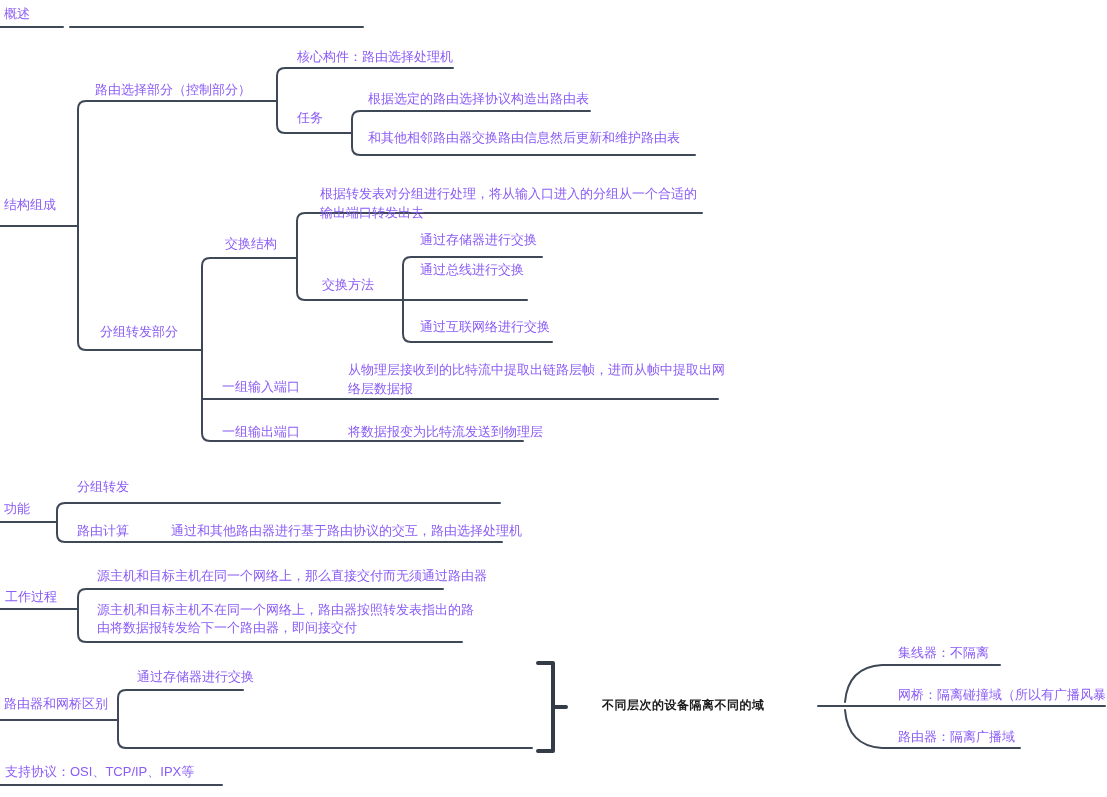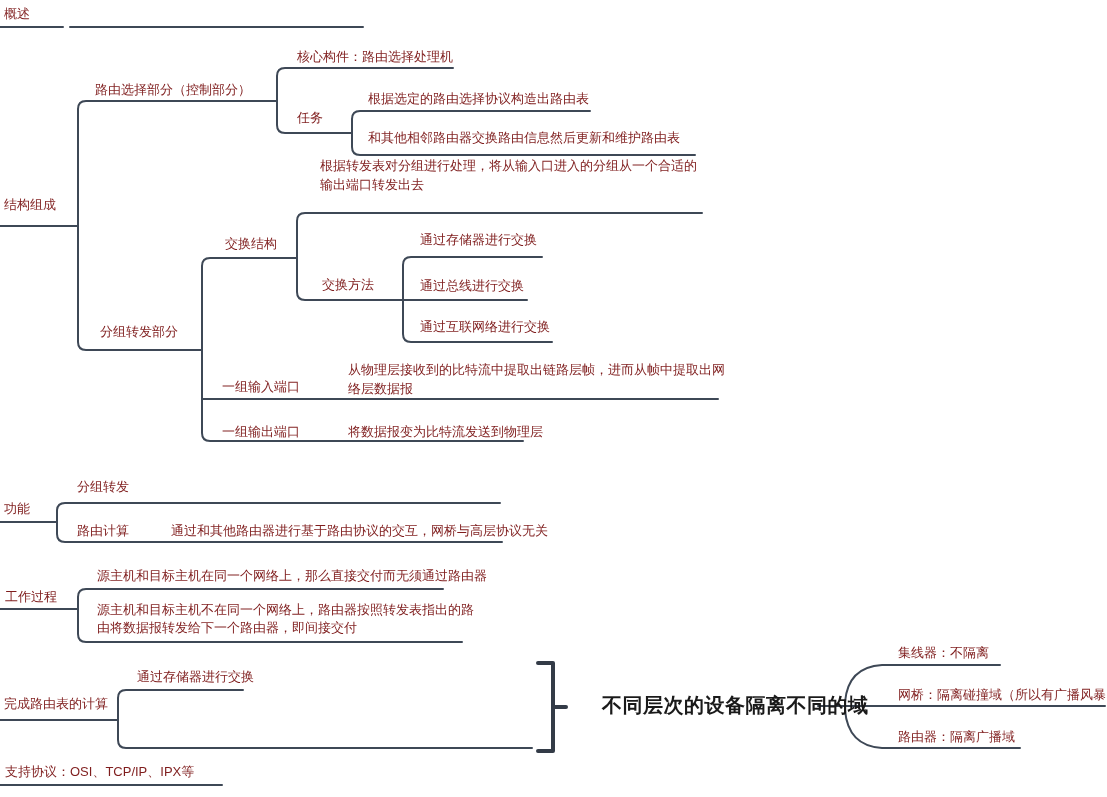--- a/index.html
+++ b/index.html
@@ -1,21 +1,21 @@
 <!DOCTYPE html>
 <html><head>
 <meta charset="utf-8">
 <style>
   html,body{margin:0;padding:0;background:#ffffff;}
   body{font-family:"Liberation Sans","DejaVu Sans",sans-serif;}
   #canvas{position:relative;width:1107px;height:797px;background:#ffffff;overflow:hidden;}
   #lines{position:absolute;left:0;top:0;width:1107px;height:797px;}
-  .n{position:absolute;font-size:13px;line-height:16px;color:#7f1d1d;white-space:nowrap;cursor:default;}
+  .n{position:absolute;font-size:13px;line-height:16px;color:#8b5cf6;white-space:nowrap;cursor:default;}
   .d{white-space:normal;word-break:break-all;line-height:19px;}
-  .title{font-size:20px;font-weight:bold;color:#1a1a1a;letter-spacing:0.5px;}
+  .title{font-size:12px;font-weight:bold;color:#1a1a1a;letter-spacing:0.5px;}
 </style>
 </head>
 <body>
 
 <div id="canvas">
 
   <svg id="lines" viewBox="0 0 1107 797" xmlns="http://www.w3.org/2000/svg">
     <g stroke="#3e4856" stroke-width="2" fill="none" stroke-linecap="round">
 
       <path d="M0,27 L63,27"></path>
@@ -62,41 +62,41 @@
 
   <div class="n" style="left:4px;top:197px">结构组成</div>
   <div class="n" style="left:95px;top:82px">路由选择部分（控制部分）</div>
   <div class="n" style="left:297px;top:49px">核心构件：路由选择处理机</div>
   <div class="n" style="left:297px;top:110px">任务</div>
   <div class="n" style="left:368px;top:91px">根据选定的路由选择协议构造出路由表</div>
   <div class="n" style="left:368px;top:130px">和其他相邻路由器交换路由信息然后更新和维护路由表</div>
 
   <div class="n" style="left:100px;top:324px">分组转发部分</div>
   <div class="n" style="left:225px;top:236px">交换结构</div>
-  <div class="n d" style="left:320px;top:156px;width:388px">根据转发表对分组进行处理，将从输入口进入的分组从一个合适的输出端口转发出去</div>
+  <div class="n d" style="left:320px;top:184px;width:388px">根据转发表对分组进行处理，将从输入口进入的分组从一个合适的输出端口转发出去</div>
   <div class="n" style="left:322px;top:277px">交换方法</div>
   <div class="n" style="left:420px;top:232px">通过存储器进行交换</div>
-  <div class="n" style="left:420px;top:278px">通过总线进行交换</div>
+  <div class="n" style="left:420px;top:262px">通过总线进行交换</div>
   <div class="n" style="left:420px;top:319px">通过互联网络进行交换</div>
 
   <div class="n" style="left:222px;top:379px">一组输入端口</div>
   <div class="n d" style="left:348px;top:360px;width:382px">从物理层接收到的比特流中提取出链路层帧，进而从帧中提取出网络层数据报</div>
   <div class="n" style="left:222px;top:424px">一组输出端口</div>
   <div class="n" style="left:348px;top:424px">将数据报变为比特流发送到物理层</div>
 
   <div class="n" style="left:4px;top:501px">功能</div>
   <div class="n" style="left:77px;top:479px">分组转发</div>
   <div class="n" style="left:77px;top:523px">路由计算</div>
-  <div class="n" style="left:171px;top:523px">通过和其他路由器进行基于路由协议的交互，网桥与高层协议无关</div>
+  <div class="n" style="left:171px;top:523px">通过和其他路由器进行基于路由协议的交互，路由选择处理机</div>
 
   <div class="n" style="left:5px;top:589px">工作过程</div>
   <div class="n d" style="left:97px;top:601px;width:382px;line-height:18px">源主机和目标主机不在同一个网络上，路由器按照转发表指出的路由将数据报转发给下一个路由器，即间接交付</div>
   <div class="n" style="left:97px;top:568px">源主机和目标主机在同一个网络上，那么直接交付而无须通过路由器</div>
 
-  <div class="n" style="left:4px;top:696px">完成路由表的计算</div>
+  <div class="n" style="left:4px;top:696px">路由器和网桥区别</div>
   <div class="n" style="left:137px;top:669px">通过存储器进行交换</div>
 
   <div class="n title" style="left:602px;top:697px">不同层次的设备隔离不同的域</div>
   <div class="n" style="left:898px;top:645px">集线器：不隔离</div>
   <div class="n" style="left:898px;top:687px">网桥：隔离碰撞域（所以有广播风暴）</div>
   <div class="n" style="left:898px;top:729px">路由器：隔离广播域</div>
 
   <div class="n" style="left:5px;top:764px">支持协议：OSI、TCP/IP、IPX等</div>
 
 </div>

